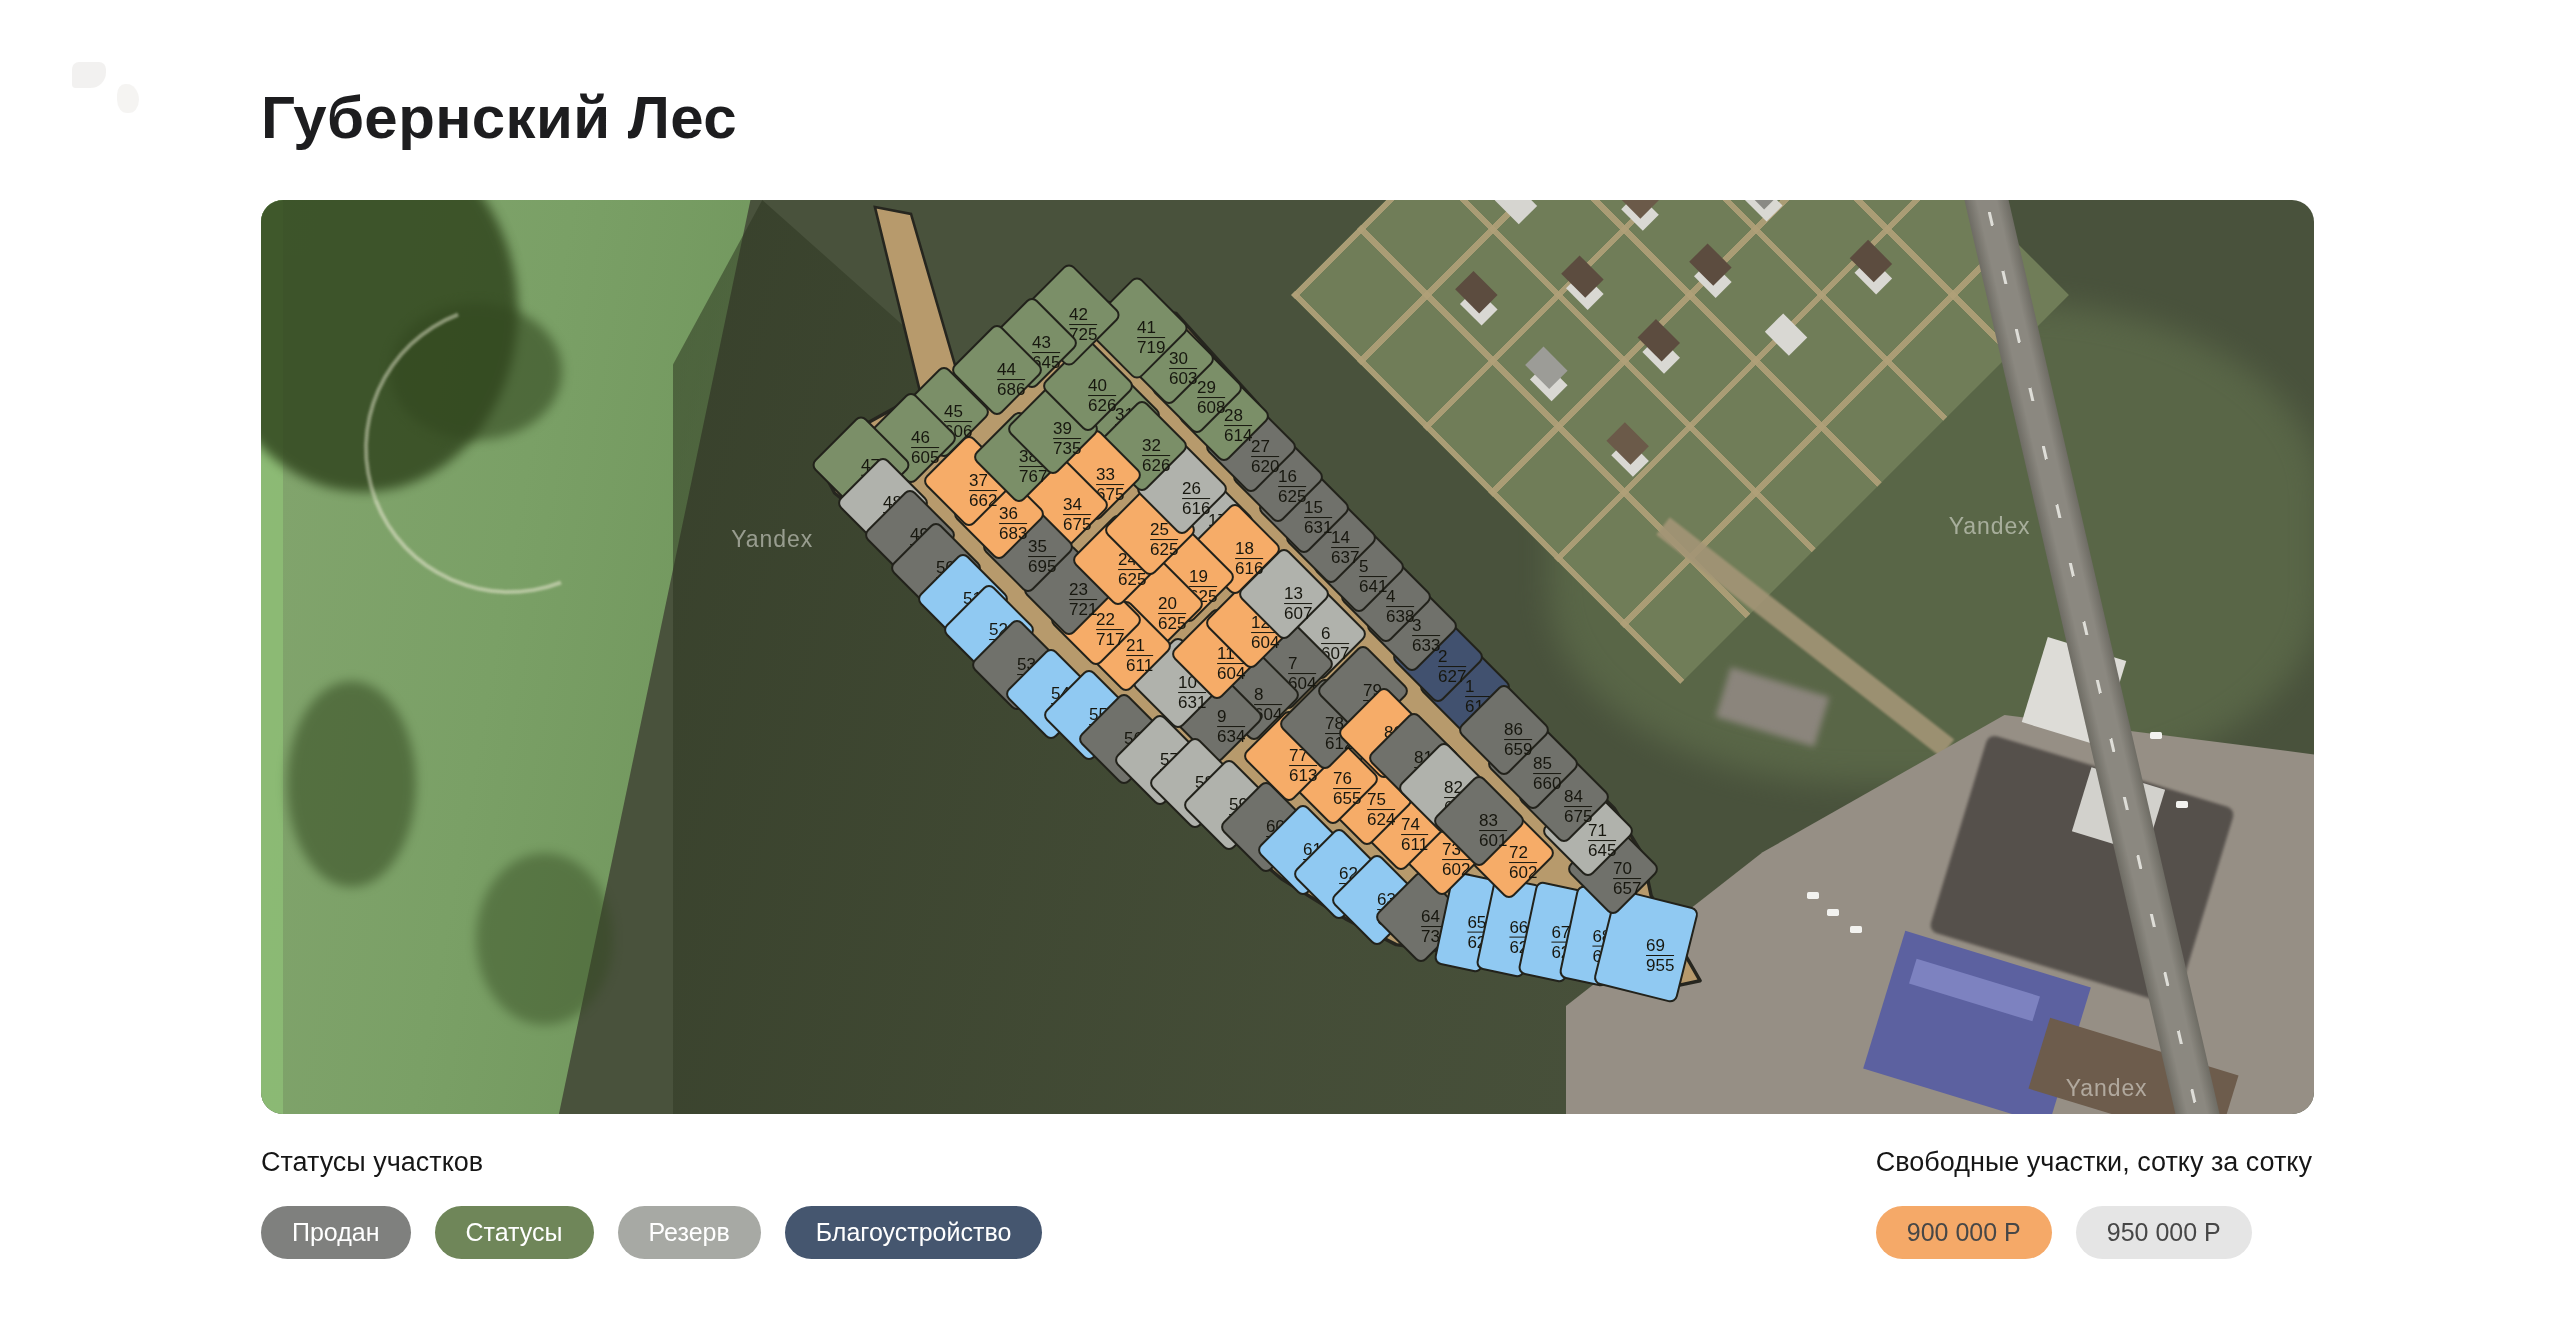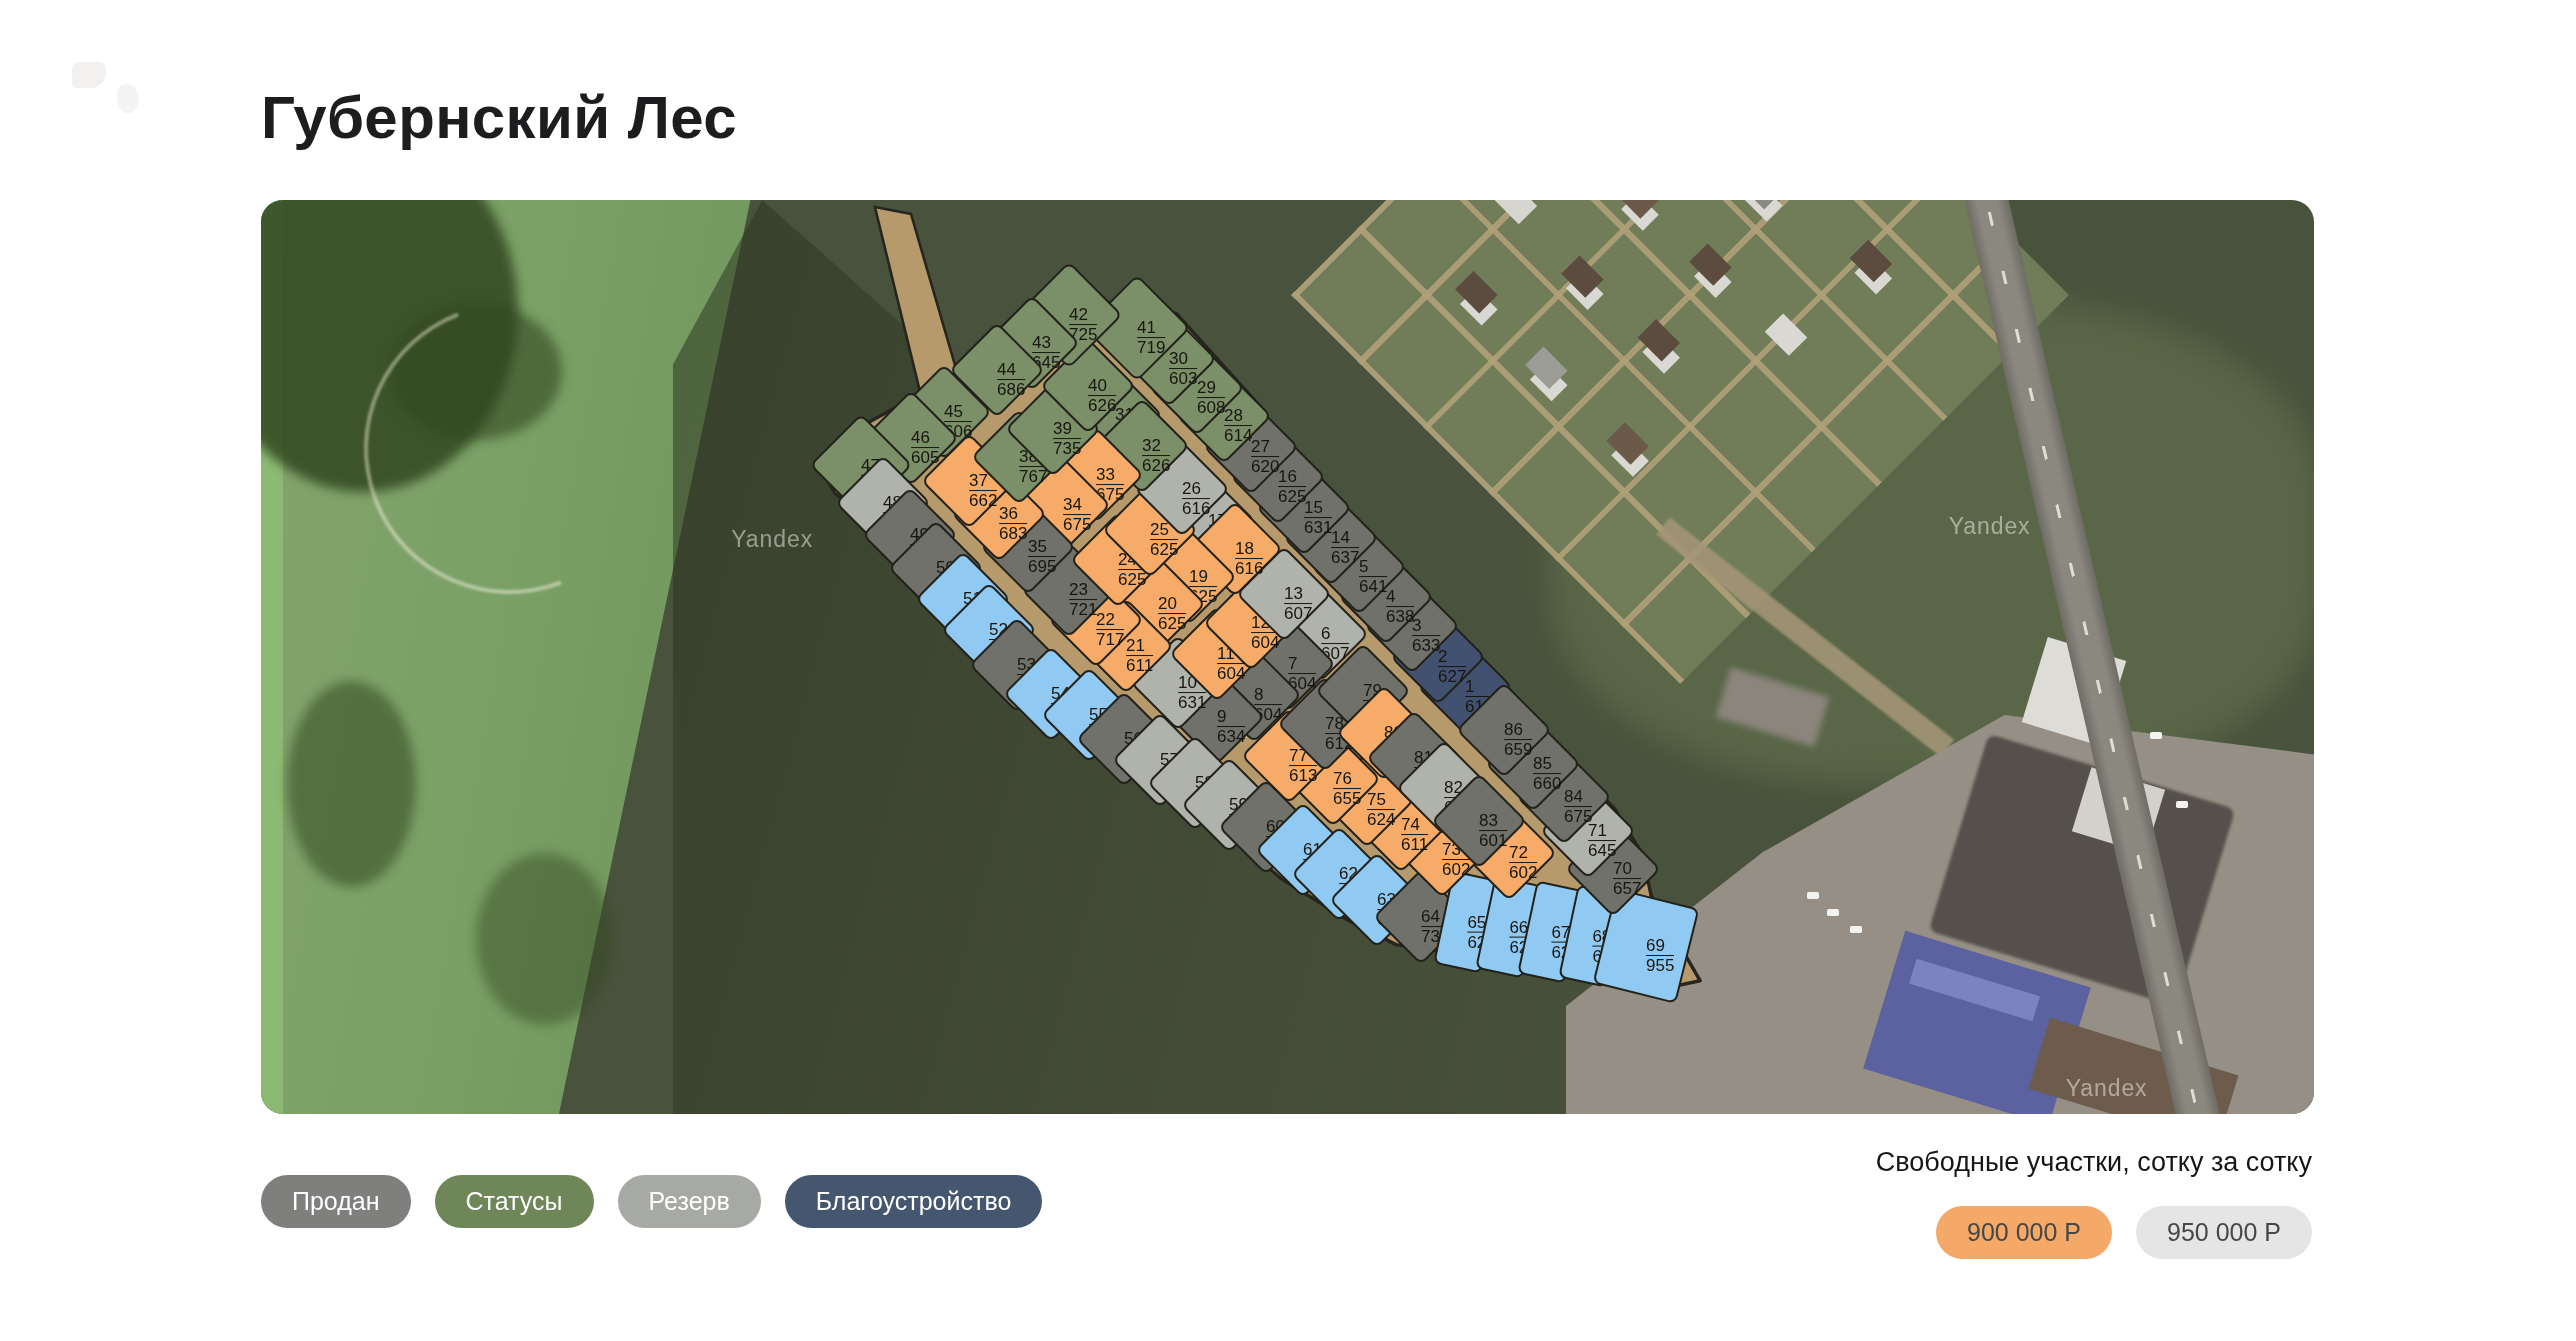--- a/index.html
+++ b/index.html
@@ -58,21 +58,21 @@
     background:var(--c);border:2.1px solid #22221b;border-radius:7.7px;z-index:4;cursor:pointer;}
   .plot .lbl{transform:rotate(calc(-1 * var(--r)));text-align:center;font-size:17px;line-height:1.04;color:#17170f;white-space:nowrap;}
   .plot .v{display:inline-block;border-top:1.7px solid #17170f;padding-top:0.9px;}
 
   .wm{z-index:6;font-size:23px;color:rgba(245,245,240,.5);letter-spacing:0.9px;transform:translate(-50%,-50%);}
 
   
   .legend-left{position:absolute;left:261px;top:1147px;}
   .legend-right{position:absolute;right:264px;top:1147px;width:max-content;}
   .legend-title{font-size:27px;color:#161616;}
-  .pill-row{display:flex;gap:24px;margin-top:27.5px;justify-content:flex-end;}
+  .pill-row{display:flex;gap:24px;margin-top:27.5px;}
   .pill{height:53px;border-radius:27px;display:flex;align-items:center;justify-content:center;
         padding:0 31px;font-size:25px;color:#ffffff;border:none;cursor:pointer;font-family:"Liberation Sans",sans-serif;}
   .pill.price{color:#474747;}
 </style>
 </head>
 <body>
 
 <div class="logo-mark">
     <b></b>
     <i></i>
@@ -727,20 +727,21 @@
         <span class="v">659</span>
       </div>
     </div>
 
   <div class="wm" style="left: 24.9%; top: 37.1%;">Yandex</div>
     <div class="wm" style="left: 84.2%; top: 35.7%;">Yandex</div>
     <div class="wm" style="left: 89.9%; top: 97.2%;">Yandex</div>
 </div>
 
 <div class="legend-left">
+  <div class="legend-title">Статусы участков</div>
   <div class="pill-row">
     <button class="pill" style="background: rgb(127, 128, 126);">Продан</button>
       <button class="pill" style="background: rgb(111, 134, 89);">Статусы</button>
       <button class="pill" style="background: rgb(167, 169, 164);">Резерв</button>
       <button class="pill" style="background: rgb(69, 86, 111);">Благоустройство</button>
   </div>
 </div>
 
 <div class="legend-right">
   <div class="legend-title">Свободные участки, сотку за сотку</div>

